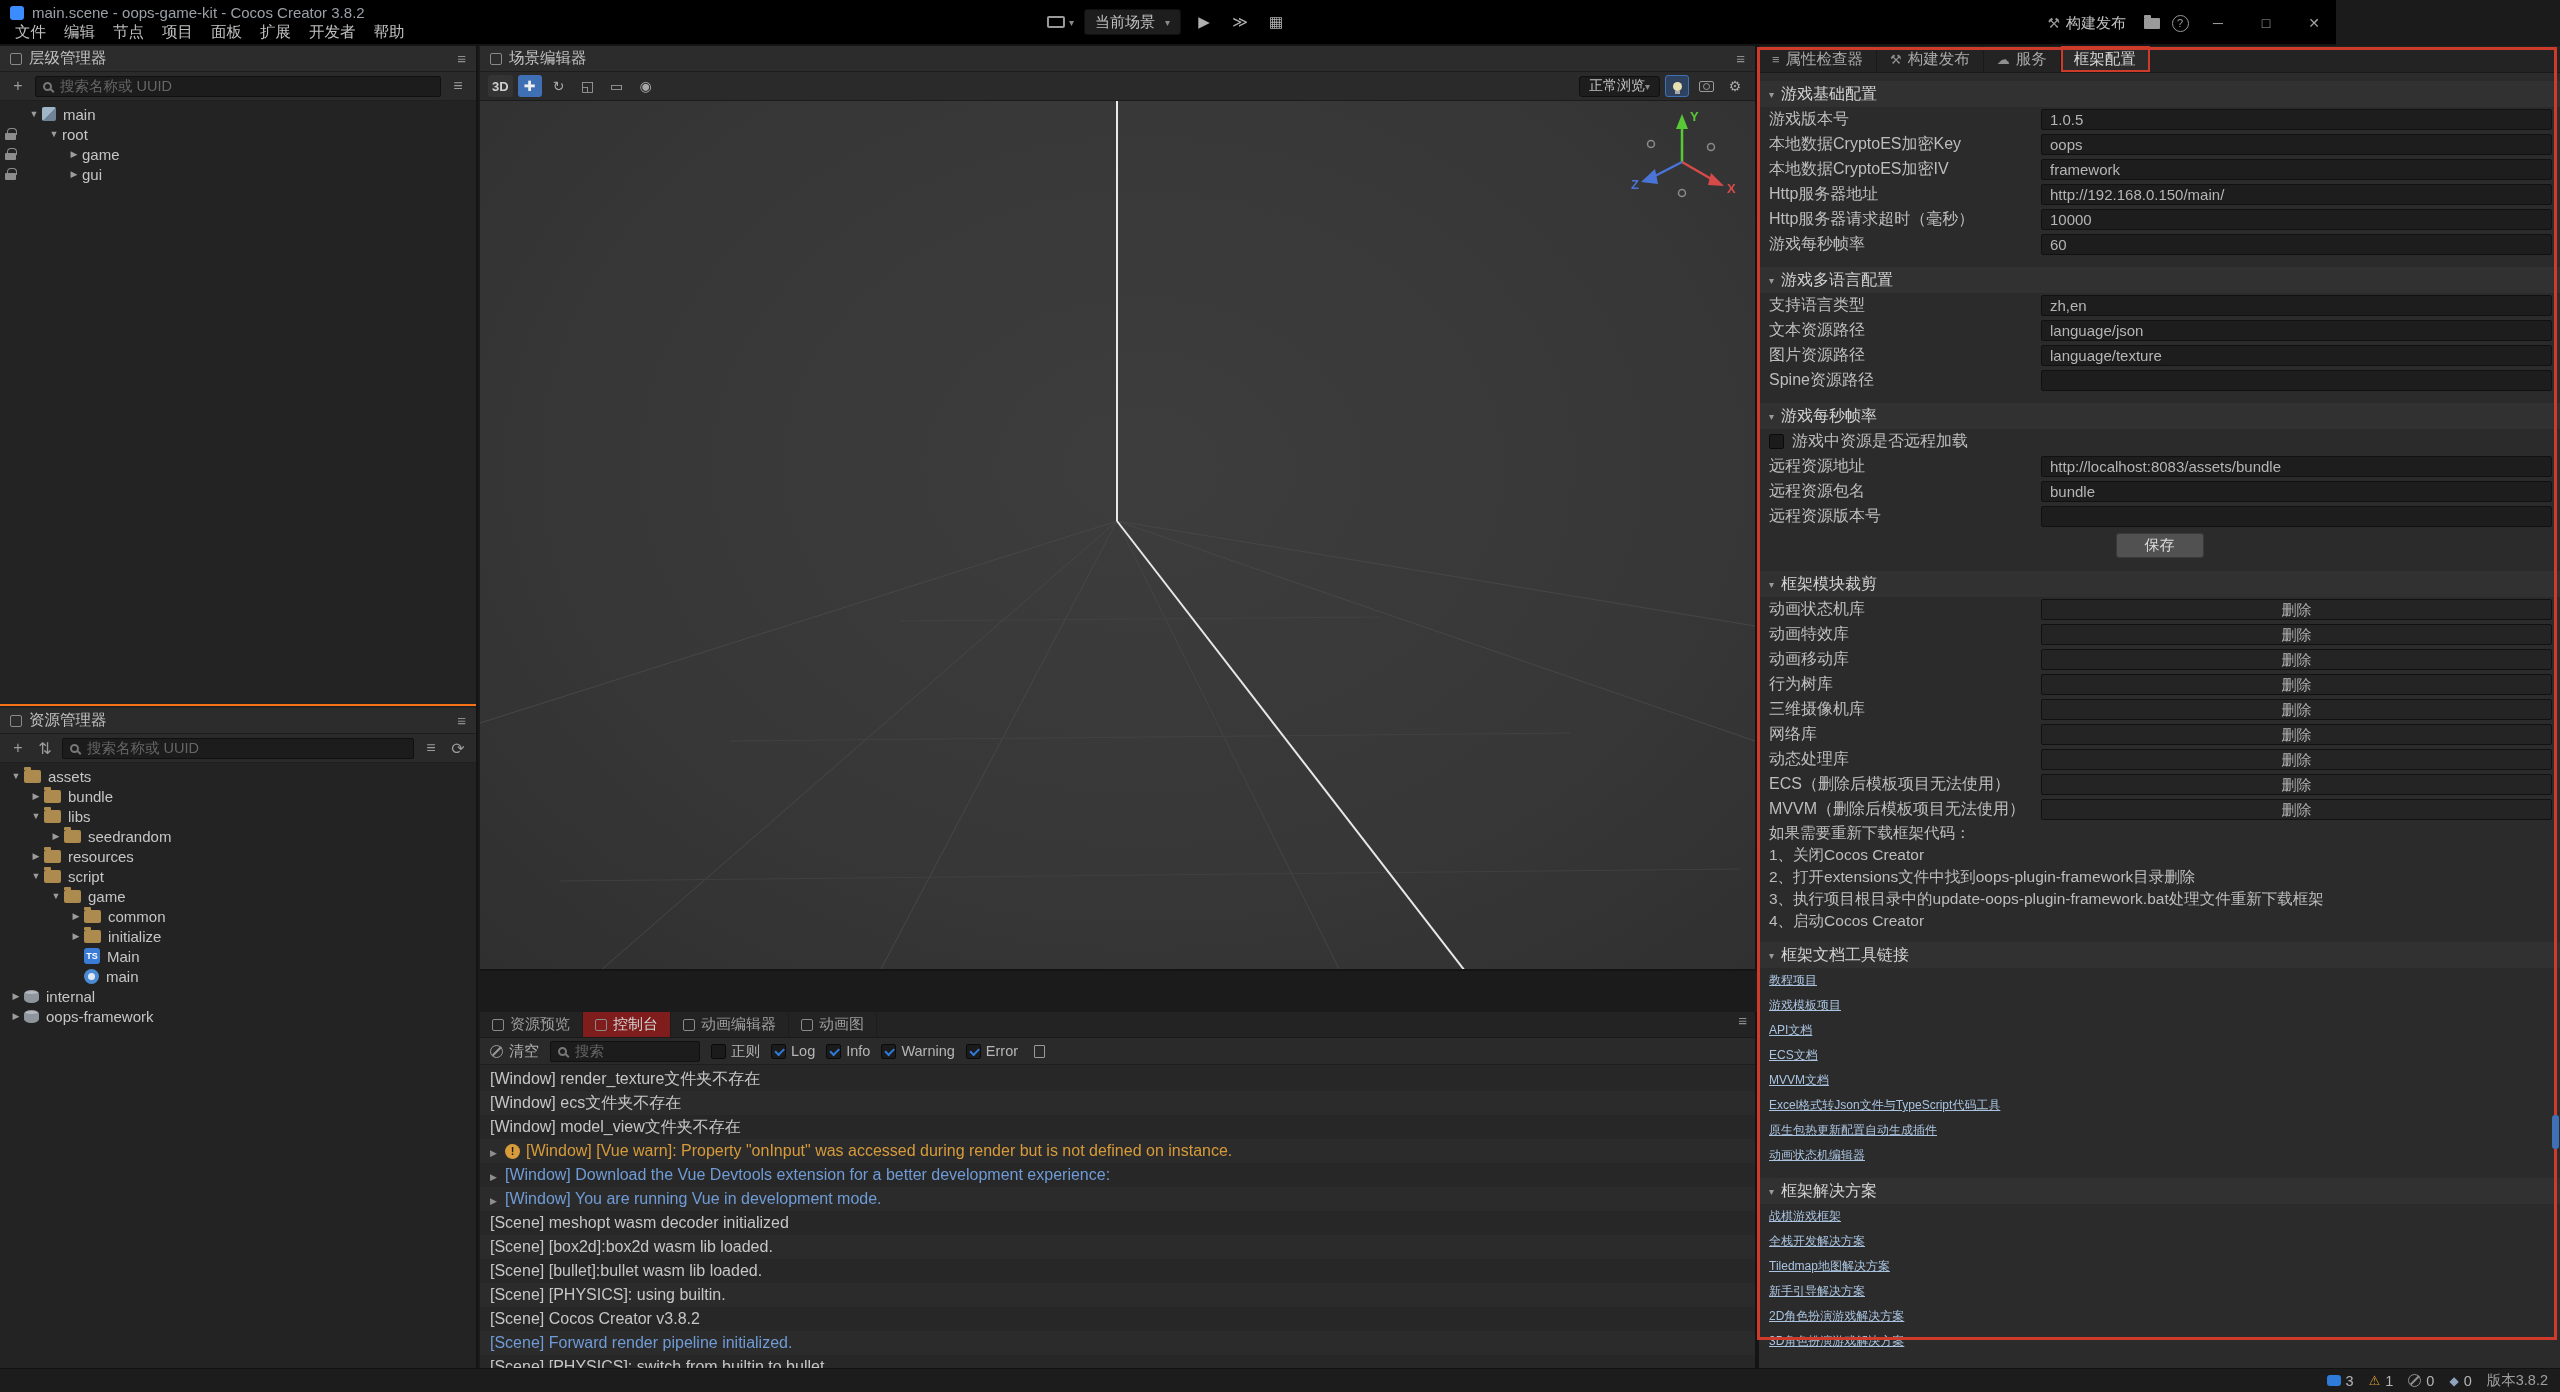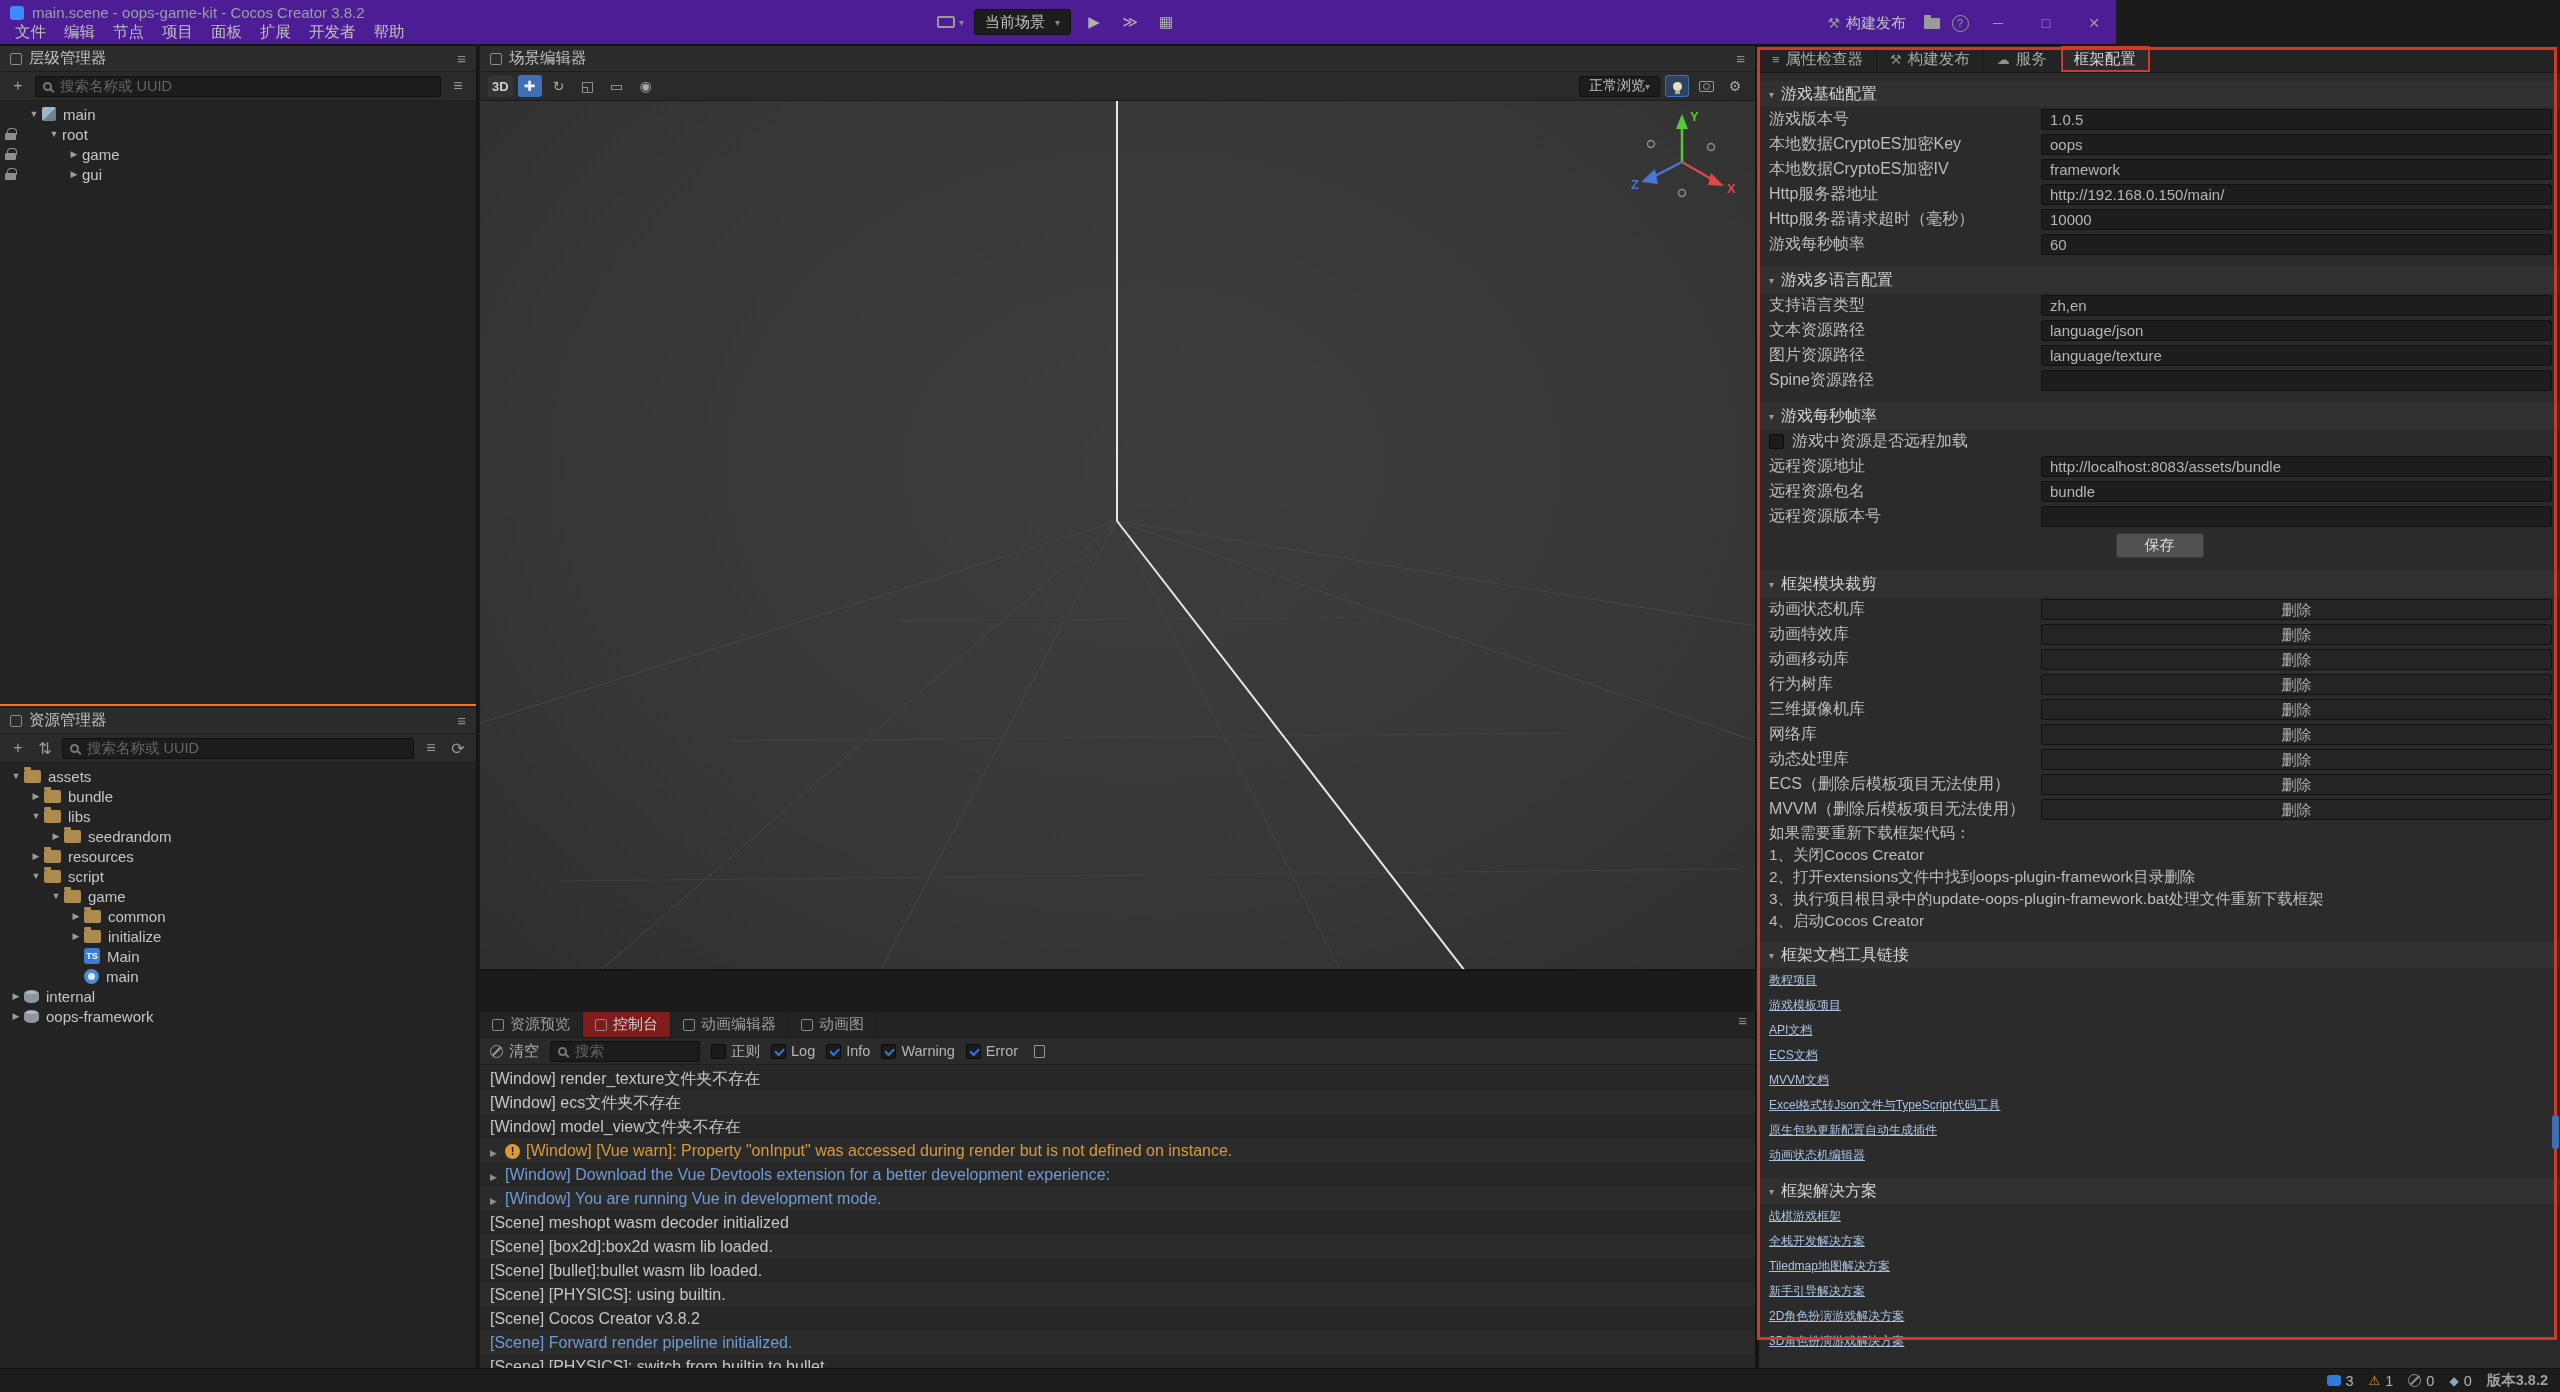--- a/index.html
+++ b/index.html
@@ -1,21 +1,21 @@
 <!DOCTYPE html>
 <html><head>
 <meta charset="utf-8">
 <style>
   html,body{margin:0;padding:0;width:2560px;height:1392px;overflow:hidden;background:#1b1b1b;
     font-family:"Liberation Sans","DejaVu Sans",sans-serif;color:#c6c6c6;}
   *{box-sizing:border-box;}
   .app{position:absolute;inset:0;}
 
   
-  .topbar{position:absolute;left:0;top:0;width:2116px;height:46px;background:#4c1d95;border-bottom:2px solid #141414;}
+  .topbar{position:absolute;left:0;top:0;width:2336px;height:46px;background:#000000;border-bottom:2px solid #141414;}
   .title-row{position:absolute;left:10px;top:4px;display:flex;align-items:center;gap:8px;}
   .app-logo{width:14px;height:14px;border-radius:3px;background:#3a8cff;}
   .win-title{font-size:15px;color:#9aa0a6;white-space:nowrap;}
   .menu-row{position:absolute;left:6px;bottom:1px;height:22px;display:flex;align-items:center;}
   .menu-item{padding:0 9px;font-size:15.5px;color:#c0c0c0;cursor:default;}
   .top-center{position:absolute;left:50%;top:50%;transform:translate(-50%,-50%);display:flex;align-items:center;gap:10px;}
   .tc-btn{min-width:26px;height:26px;display:flex;align-items:center;justify-content:center;color:#b0b0b0;font-size:15px;gap:4px;}
   .dev-ic{width:18px;height:12px;border:2px solid #9a9a9a;border-radius:2px;}
   .dd{color:#8a8a8a;font-size:10px;}
   .tc-select{height:26px;padding:0 10px;background:#1d1d1d;border:1px solid #101010;border-radius:3px;display:flex;align-items:center;gap:10px;font-size:15px;color:#c0c0c0;}
@@ -137,21 +137,21 @@
   .ann-big{position:absolute;left:1757px;top:47px;width:800px;height:1293px;border:3px solid #cf3b2b;z-index:40;pointer-events:none;}
 
   
   .statusbar{position:absolute;left:0;right:0;bottom:0;height:24px;background:#1c1c1c;border-top:1px solid #121212;display:flex;align-items:center;justify-content:flex-end;padding:0 12px;gap:15px;font-size:14.5px;color:#b5b5b5;}
   .sb-item{display:flex;align-items:center;gap:5px;}
   .msg-ic{width:14px;height:11px;background:#2f7bd9;border-radius:3px;}
   .warn-glyph{color:#d79b3a;font-size:13px;}
   .err-ic{width:13px;height:13px;border:1.5px solid #8f8f8f;border-radius:50%;position:relative;}
   .err-ic::after{content:"";position:absolute;left:5px;top:-1px;width:1.5px;height:12px;background:#8f8f8f;transform:rotate(45deg);}
   .dia{color:#8fa3bf;font-size:12px;}
-  .sb-version{color:#9f9f9f;font-weight:bold;}
+  .sb-version{color:#9f9f9f;}
 </style>
 </head>
 <body>
 
 <div class="app">
 
   <header class="topbar">
     <div class="title-row">
       <span class="app-logo"></span>
       <span class="win-title">main.scene - oops-game-kit - Cocos Creator 3.8.2</span>

